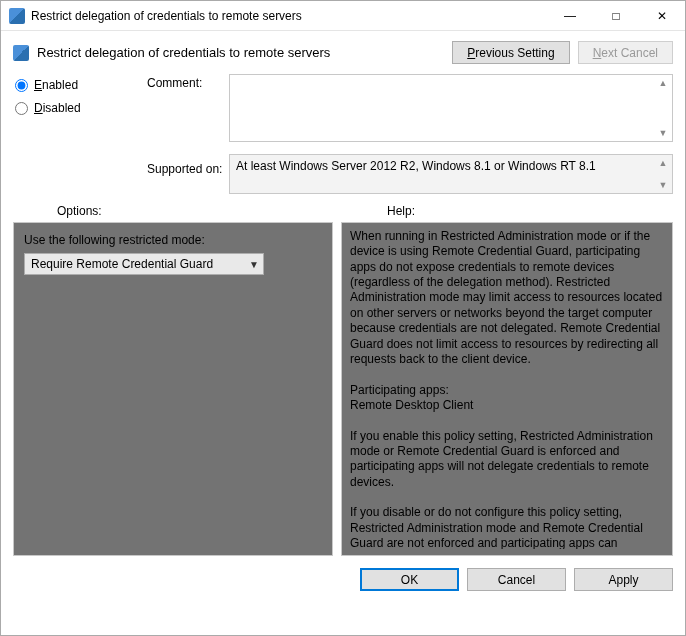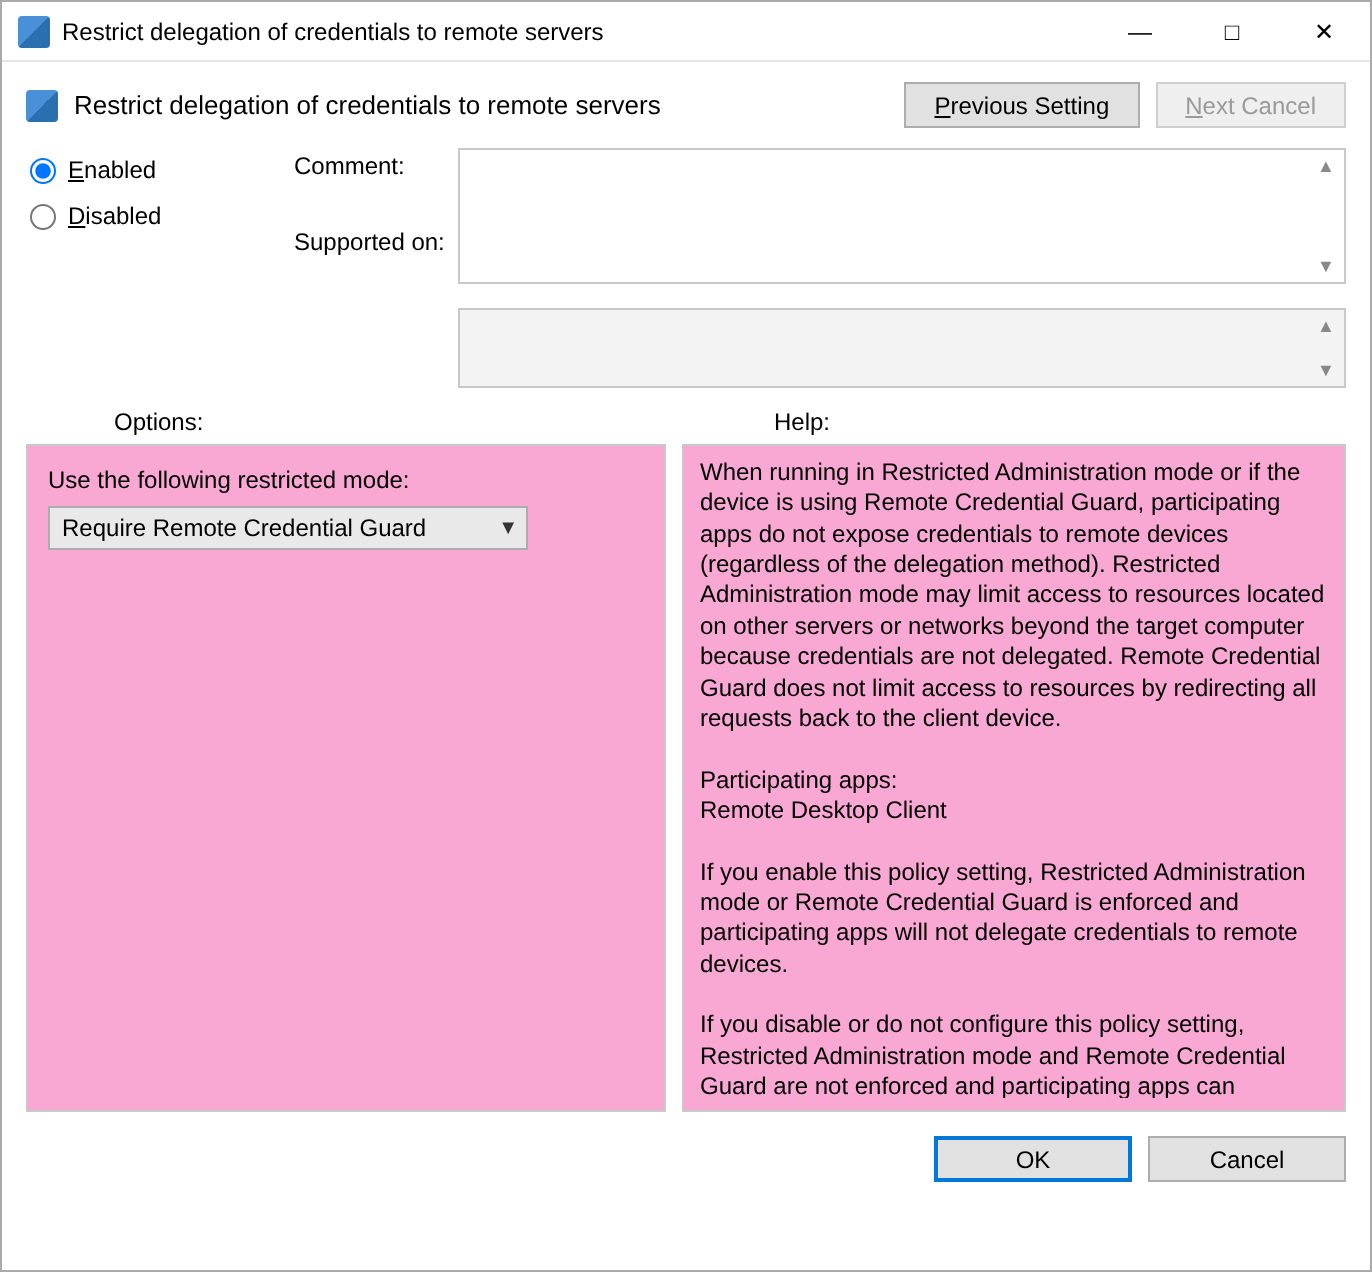--- a/index.html
+++ b/index.html
@@ -60,21 +60,21 @@
   .upper {
     display: grid;
     grid-template-columns: 130px 80px 1fr;
     padding: 4px 12px 0 14px;
     column-gap: 2px;
   }
   .radios { display:flex; flex-direction:column; gap:9px; padding-top:4px; }
   .radio { display:flex; align-items:center; gap:6px; }
   .radio input { margin:0; }
   .radio label .ul { text-decoration: underline; }
-  .lbl-col { display:flex; flex-direction:column; gap:24px; padding-top:2px; }
+  .lbl-col { display:flex; flex-direction:column; gap:72px; padding-top:2px; }
   .field-col { display:flex; flex-direction:column; gap:12px; }
   .textbox {
     width: 100%;
     border: 1px solid #c8c8c8;
     background: #fff;
     font-family: inherit; font-size: 12px;
     resize: none;
     padding: 4px;
   }
   .comment-box { height: 68px; position:relative; }
@@ -83,21 +83,21 @@
   .scroll-arrows span { height:16px; display:flex; align-items:center; justify-content:center; color:#888; font-size:9px;}
   .mid-labels {
     display:flex; padding: 10px 12px 4px 12px; gap: 0; margin-left: 44px;
   }
   .mid-labels .left { width: 330px; }
   .lower {
     display:flex; gap:8px; padding: 0 12px;
   }
   .panel {
     border:1px solid #c8c8c8;
-    background:#f9a8d4;
+    background:#737373;
     height: 334px;
     position:relative;
   }
   .panel.left { width: 320px; padding: 10px; }
   .panel.right { flex:1; padding: 6px 4px 6px 8px; display:flex; }
   .dropdown {
     width: 240px; height: 22px;
     border:1px solid #adadad; background:#e9e9e9;
     display:flex; align-items:center; justify-content:space-between;
     padding: 0 4px 0 6px; margin-top:6px;
@@ -162,20 +162,21 @@
     <div>Supported on:</div>
   </div>
   <div class="field-col">
     <div class="textbox comment-box">
       <div class="scroll-arrows">
         <span>▲</span>
         <span>▼</span>
       </div>
     </div>
     <div class="textbox supported-box">
+      <span>At least Windows Server 2012 R2, Windows 8.1 or Windows RT 8.1</span>
       <div class="scroll-arrows">
         <span>▲</span>
         <span>▼</span>
       </div>
     </div>
   </div>
 </div>
 
 <div class="mid-labels">
   <div class="left">Options:</div>
@@ -198,13 +199,14 @@
 
 If you enable this policy setting, Restricted Administration mode or Remote Credential Guard is enforced and participating apps will not delegate credentials to remote devices.
 
 If you disable or do not configure this policy setting, Restricted Administration mode and Remote Credential Guard are not enforced and participating apps can delegate credentials to remote devices.</div>
   </div>
 </div>
 
 <div class="footer">
   <div class="btn primary">OK</div>
   <div class="btn">Cancel</div>
+  <div class="btn">Apply</div>
 </div>
 
 </body></html>

